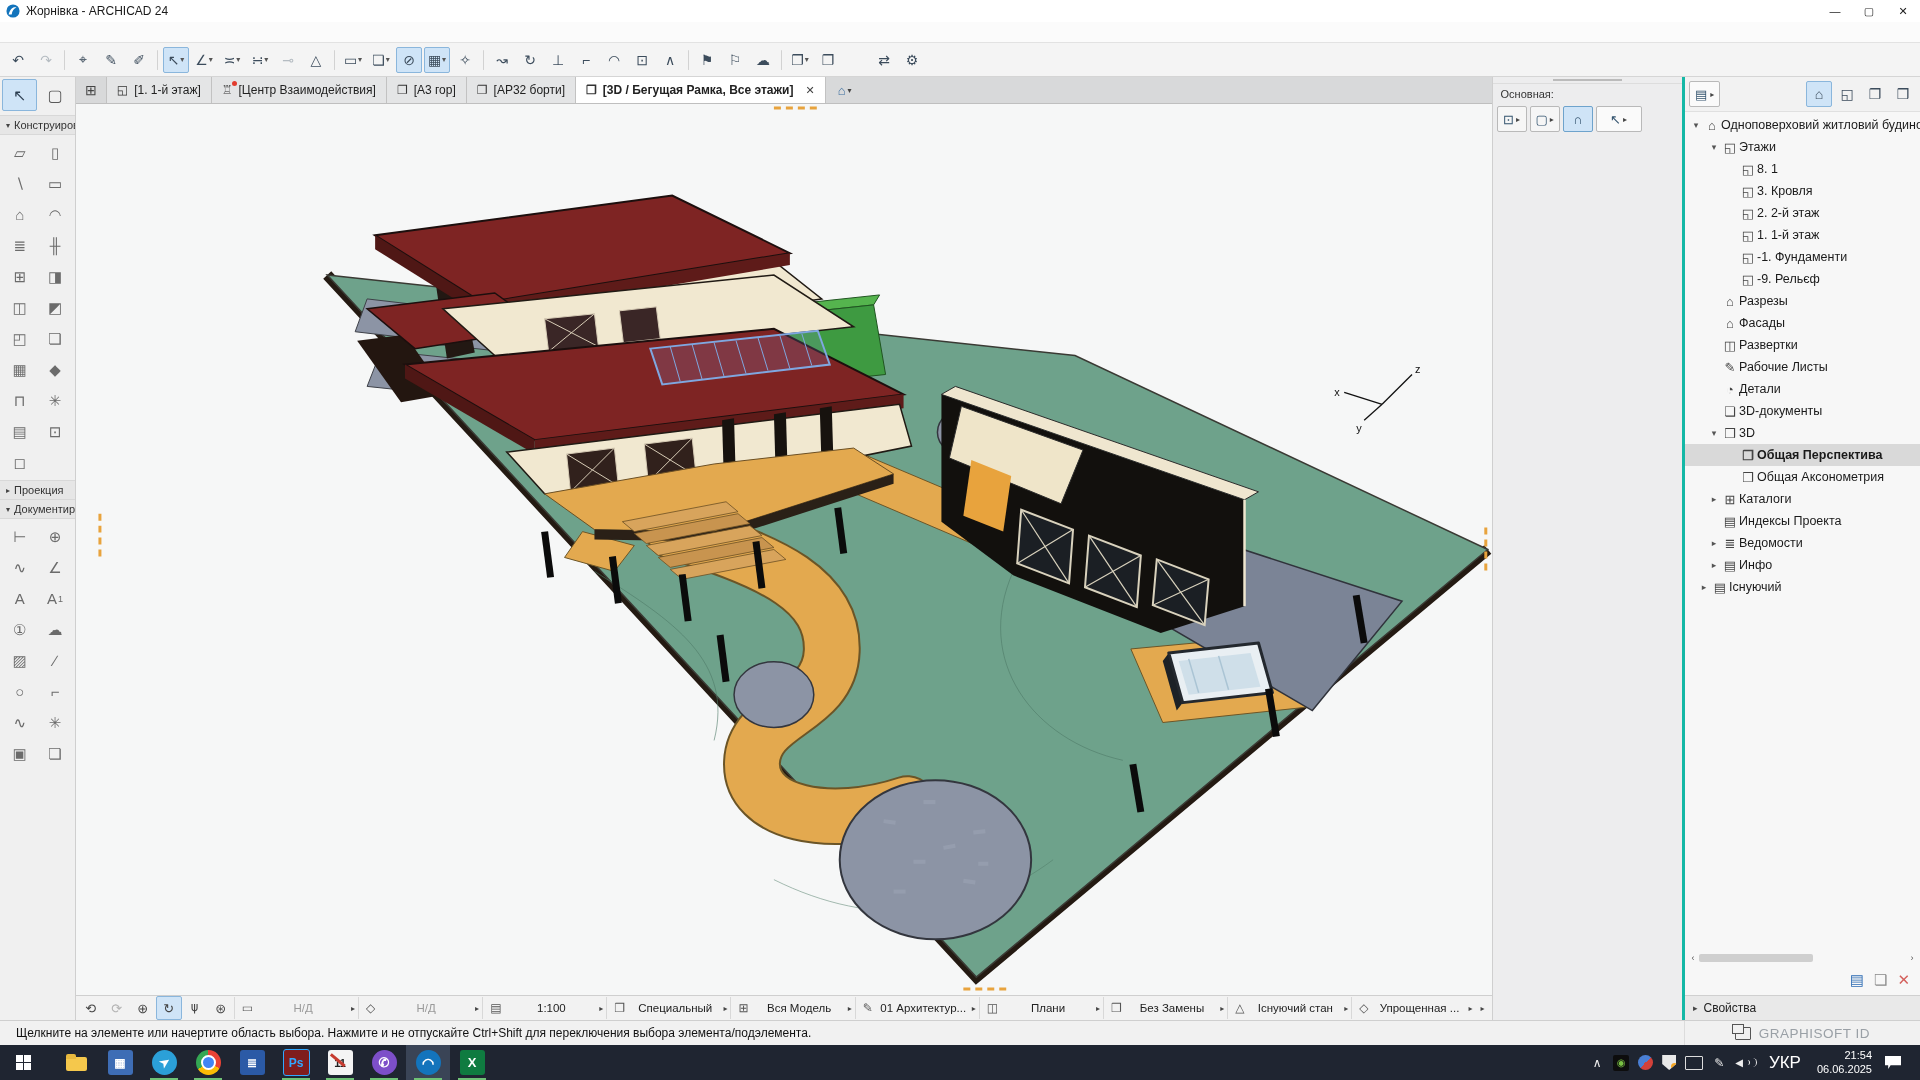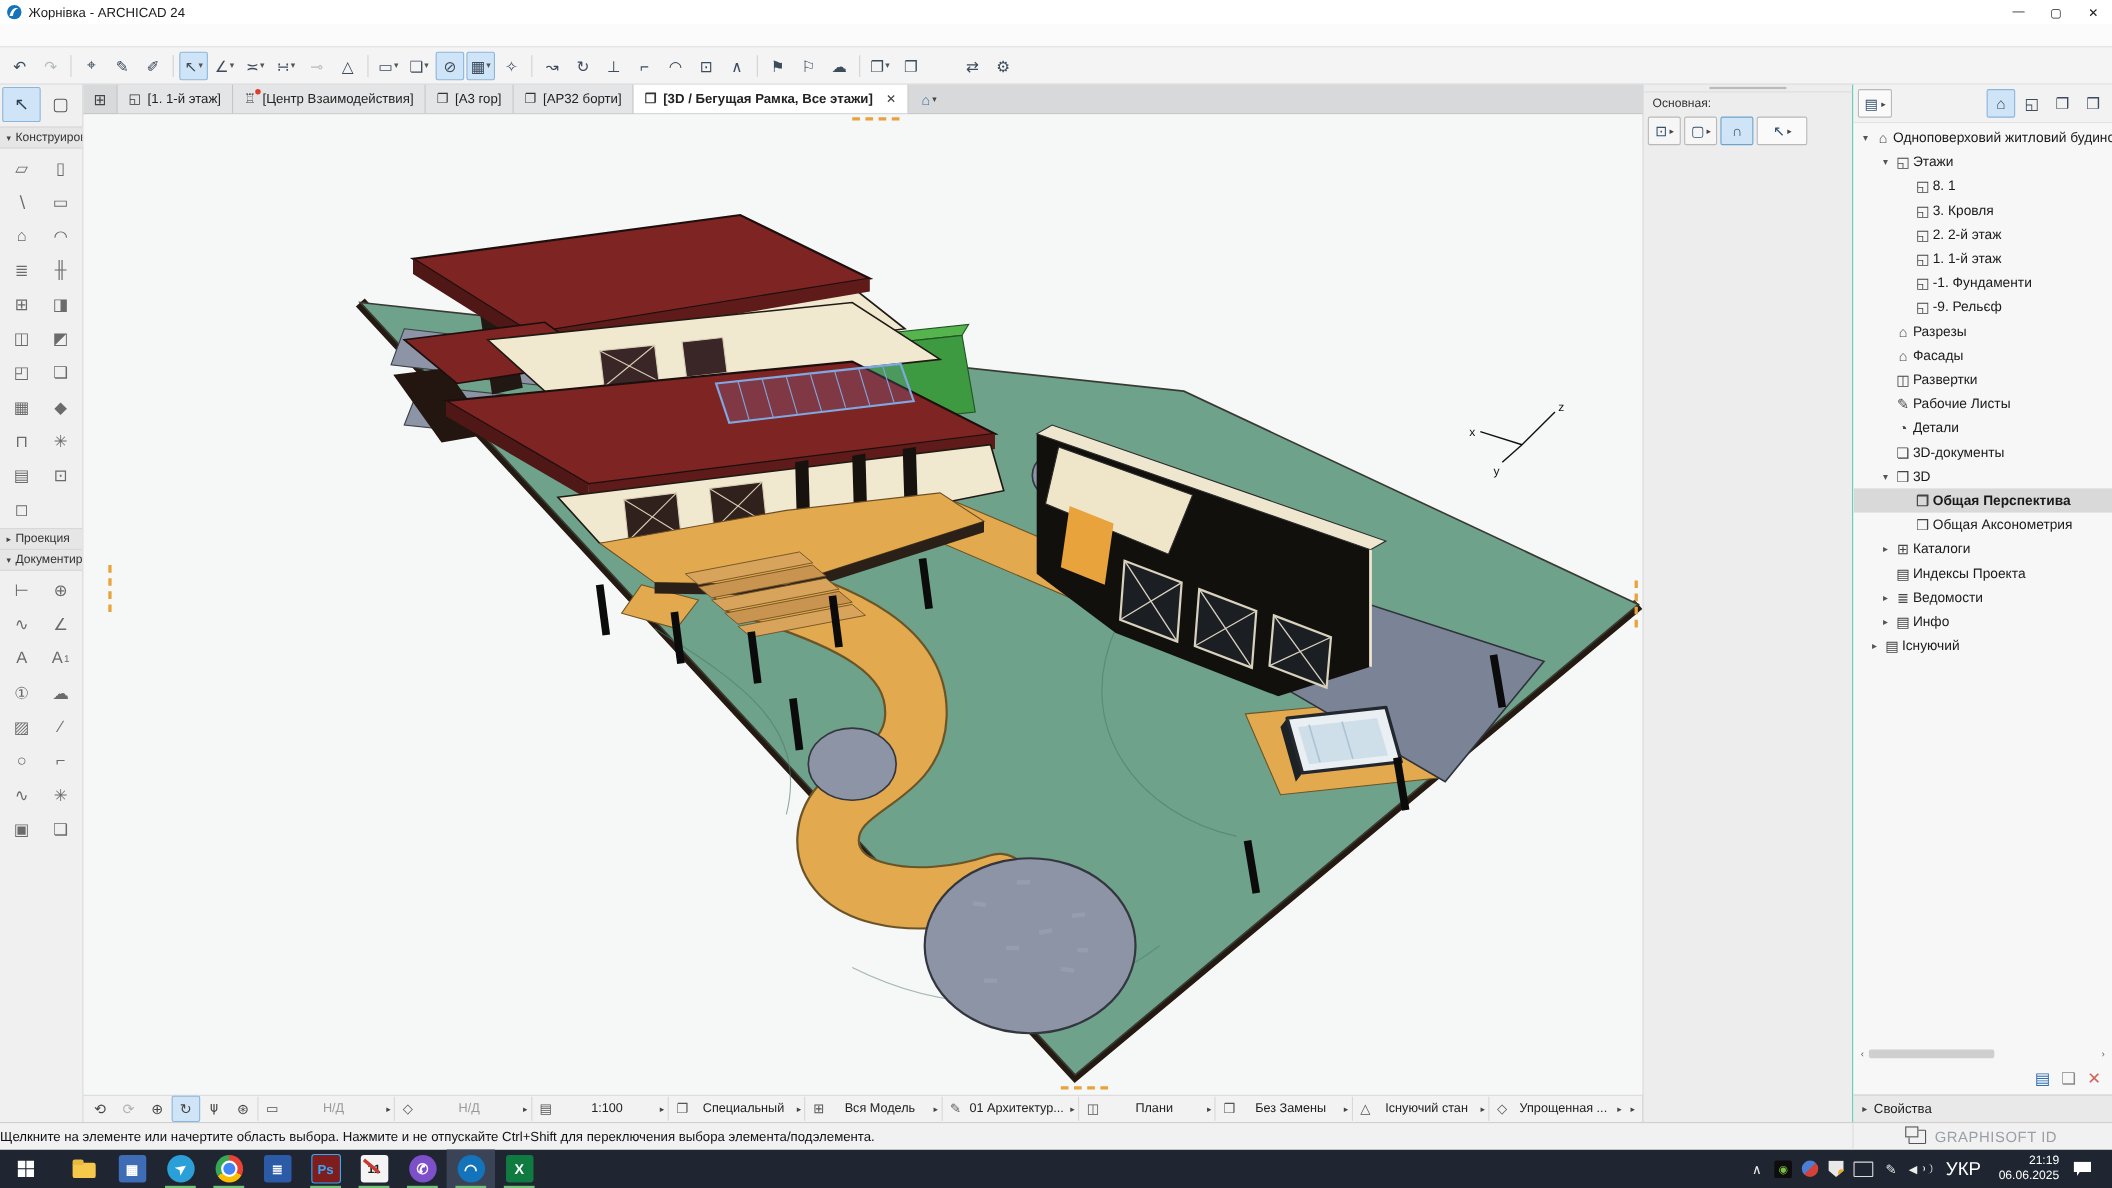--- a/index.html
+++ b/index.html
@@ -55,21 +55,21 @@
   .qo.ib.act{background:#cfe4f7;border-color:#8ab6dc}
   .qo.ib.dis{color:#b3b3b3}
   .qo.dd{flex:1;min-width:0;padding:0 3px;border-left:1px solid #d8d8d8}
   .qo.dd .ic{font-size:12px;color:#555;margin:0 4px}
   .qo.dd .lbl{flex:1;text-align:center;white-space:nowrap;overflow:hidden}
   .qo.dd .car{font-size:8px;color:#444;margin-left:2px}
   .qo.dd.dis .lbl{color:#9a9a9a}
   .qo.more{width:14px;justify-content:center;font-size:8px;color:#444}
   .flip{display:inline-block;transform:rotate(180deg)}
   
-  .strip{width:190px;background:#ededee;border-left:1px solid #cfcfcf;border-right:1px solid #14b8a6;display:flex;flex-direction:column}
+  .strip{width:190px;background:#ededee;border-left:1px solid #cfcfcf;border-right:3px solid #14b8a6;display:flex;flex-direction:column}
   .strip-handle{height:6px;border-bottom:1px solid #ddd;position:relative}
   .strip-handle::after{content:"";position:absolute;left:60px;right:60px;top:2px;border-top:2px solid #bbb}
   .strip-title{font-size:11px;color:#333;padding:4px 0 4px 8px}
   .strip-tools{display:flex;align-items:center;padding:2px 4px;gap:3px}
   .mtool{height:24px;min-width:28px;display:flex;align-items:center;justify-content:center;border:1px solid #b9b9b9;background:#f6f6f6;border-radius:2px;font-size:13px;color:#33536e}
   .mtool .car{font-size:8px;margin-left:2px;color:#444}
   .mtool.act{background:#cfe4f7;border-color:#6ea3cc}
   .mtool.arrow{min-width:44px;background:#fafafa}
   
   .nav{width:235px;background:#f7f7f7;display:flex;flex-direction:column;min-height:0}
@@ -94,21 +94,21 @@
   .nav-scroll .thumb{position:absolute;left:0;top:0;height:8px;width:55%;background:#cfcfcf;border-radius:2px}
   .nav-foot{height:30px;display:flex;align-items:center;justify-content:flex-end;gap:10px;padding:0 10px;background:#f7f7f7}
   .nav-foot span{font-size:15px}
   .nf-settings{color:#2e6db4}
   .nf-new{color:#8a8a8a}
   .nf-close{color:#d4605c;font-size:17px}
   .nav-props{height:24px;display:flex;align-items:center;background:#e9e9e9;border-top:1px solid #d0d0d0;font-size:12px;color:#222;padding-left:8px}
   .nav-props .chev{font-size:9px;margin-right:6px;color:#444}
   
   .statusrow{height:24px;display:flex;background:#f1f1f1;border-top:1px solid #cfcfcf;flex:0 0 auto}
-  .status-hint{flex:1;display:flex;align-items:center;font-size:12px;color:#111;padding-left:0;white-space:nowrap;overflow:hidden}
+  .status-hint{flex:1;display:flex;align-items:center;font-size:12px;color:#111;padding-left:16px;white-space:nowrap;overflow:hidden}
   .status-right{width:235px;display:flex;align-items:center;justify-content:center;gap:8px;border-left:1px solid #dcdcdc}
   .gs-ico{width:14px;height:11px;border:1.5px solid #555;border-radius:1px;position:relative}
   .gs-ico::after{content:"";position:absolute;left:-4px;top:-4px;width:10px;height:8px;border:1.5px solid #555;background:#f1f1f1}
   .gs-text{font-size:13.5px;color:#9aa0a6;letter-spacing:.5px}
   
   .taskbar{height:35px;background:#1f2531;display:flex;align-items:stretch;color:#fff}
   .tk-start{width:46px;display:flex;align-items:center;justify-content:center}
   .tk-search{width:368px;background:#fff;display:flex;align-items:center;margin:0;border:1px solid #5a5a5a;color:#555}
   .tk-search .mag{width:11px;height:11px;border:1.6px solid #333;border-radius:50%;position:relative;margin:0 9px 0 12px;flex:0 0 auto}
   .tk-search .mag::after{content:"";position:absolute;width:6px;height:1.6px;background:#333;transform:rotate(45deg);left:9px;top:11px}
@@ -986,19 +986,19 @@
           <i style="font-style:normal">✎</i>
         </span>
       </div>
     <span class="vol">
         <span class="spk">◀</span>
         <span class="w1"></span>
         <span class="w2"></span>
       </span>
     <span class="tray-lang">УКР</span>
     <div class="tray-clock">
-      <div>21:19</div>
+      <div>21:54</div>
       <div>06.06.2025</div>
     </div>
     <span class="tray-note"></span>
     <span class="showdesk"></span>
   </div>
 </div>
 
 </body></html>

